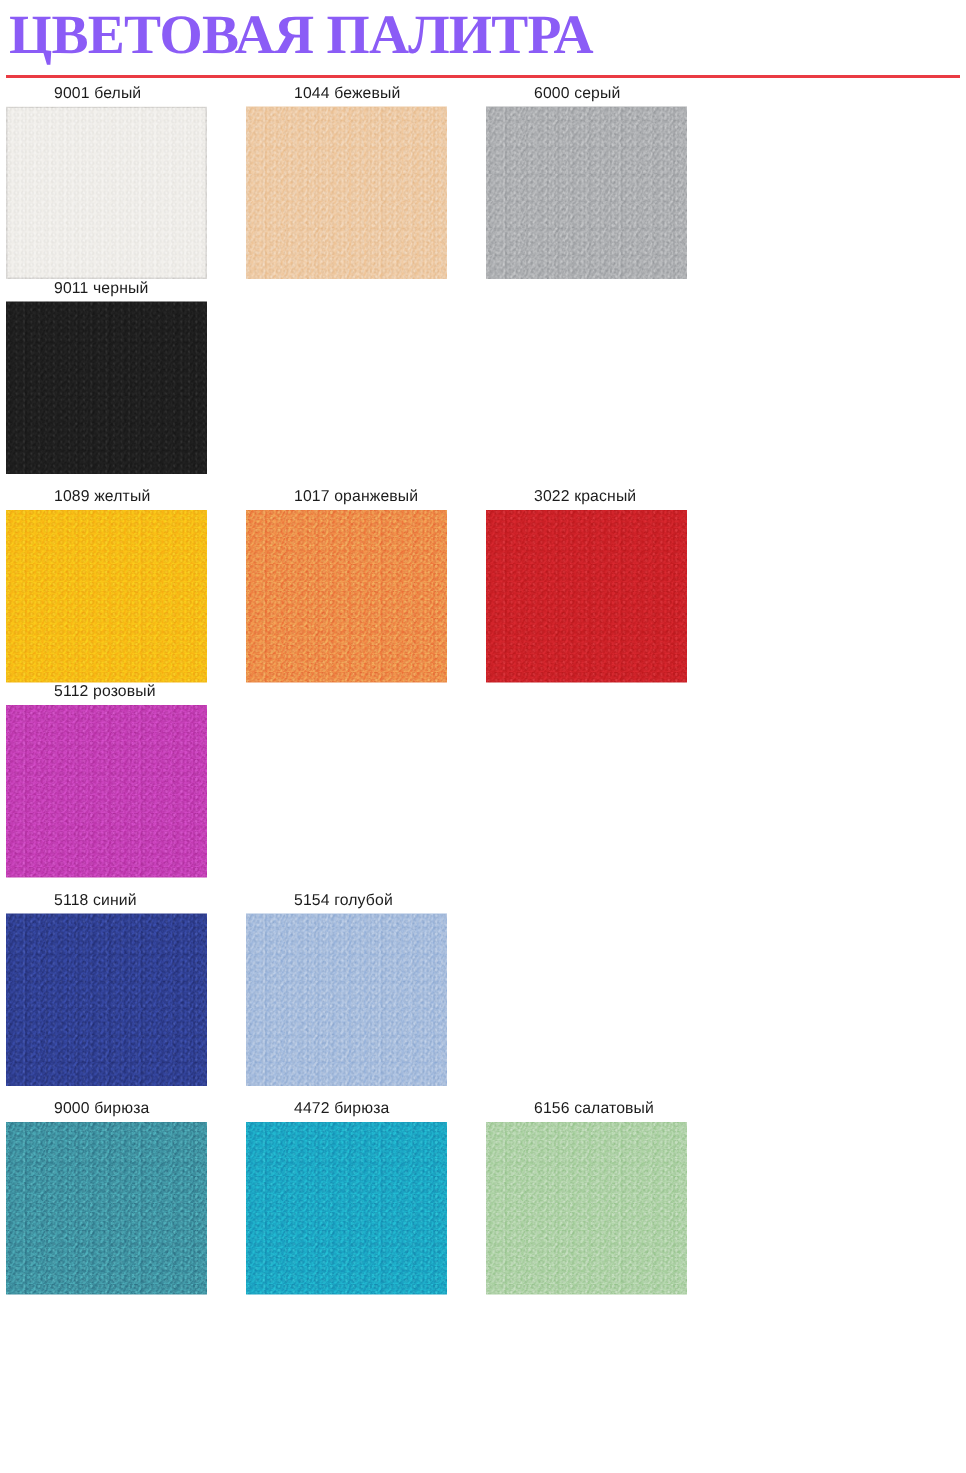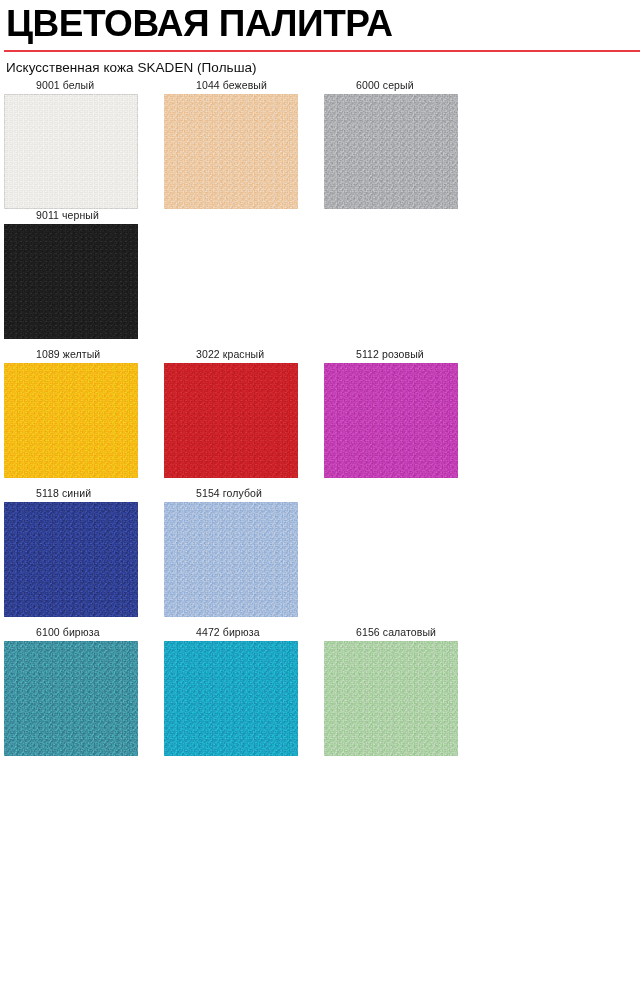--- a/index.html
+++ b/index.html
@@ -113,24 +113,23 @@
   
   .chip.hairline {
     box-shadow: inset 0 0 0 1px rgba(0,0,0,0.10);
   }
 </style>
 </head>
 <body>
 
 <div class="page">
 
-  <h1 class="title" style="color: #000000;">ЦВЕТОВАЯ ПАЛИТРА</h1>
+  <h1 class="title" style="color: #8b5cf6; font-family: Liberation Serif, serif;">ЦВЕТОВАЯ ПАЛИТРА</h1>
   <div class="rule" style="background: rgb(234, 59, 67);"></div>
 
-  <div class="section-title">Искусственная кожа SKADEN (Польша)</div>
   <div class="grid" id="grid-skaden">
       <div class="cell">
         <div class="label">9001 белый</div>
         <div class="chip hairline" style="background-color: rgb(242, 240, 236);"></div>
       </div>
       <div class="cell">
         <div class="label">1044 бежевый</div>
         <div class="chip" style="background-color: rgb(240, 203, 164);"></div>
       </div>
       <div class="cell">
@@ -140,39 +139,43 @@
       <div class="cell">
         <div class="label">9011 черный</div>
         <div class="chip" style="background-color: rgb(29, 29, 29);"></div>
       </div>
       <div style="width: 100%; height: 9px;"></div>
       <div class="cell">
         <div class="label">1089 желтый</div>
         <div class="chip" style="background-color: rgb(249, 188, 21);"></div>
       </div>
       <div class="cell">
+        <div class="label">1017 оранжевый</div>
+        <div class="chip" style="background-color: rgb(240, 138, 71);"></div>
+      </div>
+      <div class="cell">
         <div class="label">3022 красный</div>
         <div class="chip" style="background-color: rgb(204, 32, 38);"></div>
       </div>
       <div class="cell">
         <div class="label">5112 розовый</div>
         <div class="chip" style="background-color: rgb(195, 60, 180);"></div>
       </div>
       <div style="width: 100%; height: 9px;"></div>
       <div class="cell">
         <div class="label">5118 синий</div>
         <div class="chip" style="background-color: rgb(46, 61, 143);"></div>
       </div>
       <div class="cell">
         <div class="label">5154 голубой</div>
         <div class="chip" style="background-color: rgb(166, 189, 223);"></div>
       </div>
       <div style="width: 100%; height: 9px;"></div>
       <div class="cell">
-        <div class="label">6100 бирюза</div>
+        <div class="label">9000 бирюза</div>
         <div class="chip" style="background-color: rgb(61, 144, 160);"></div>
       </div>
       <div class="cell">
         <div class="label">4472  бирюза</div>
         <div class="chip" style="background-color: rgb(27, 165, 196);"></div>
       </div>
       <div class="cell">
         <div class="label">6156 салатовый</div>
         <div class="chip" style="background-color: rgb(174, 211, 166);"></div>
       </div>

